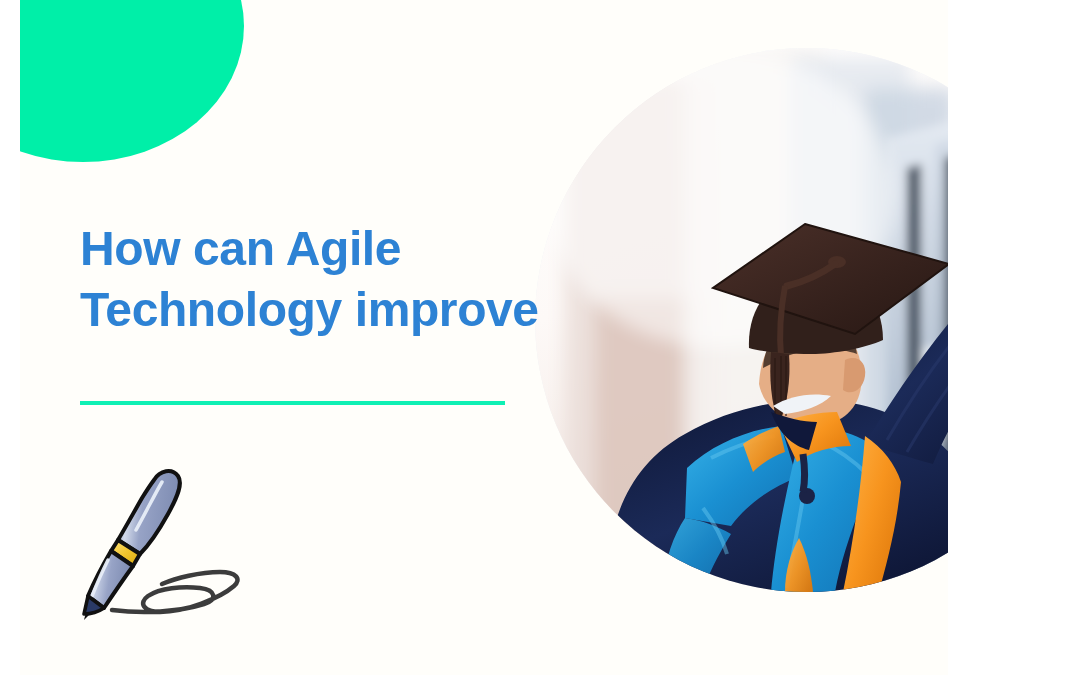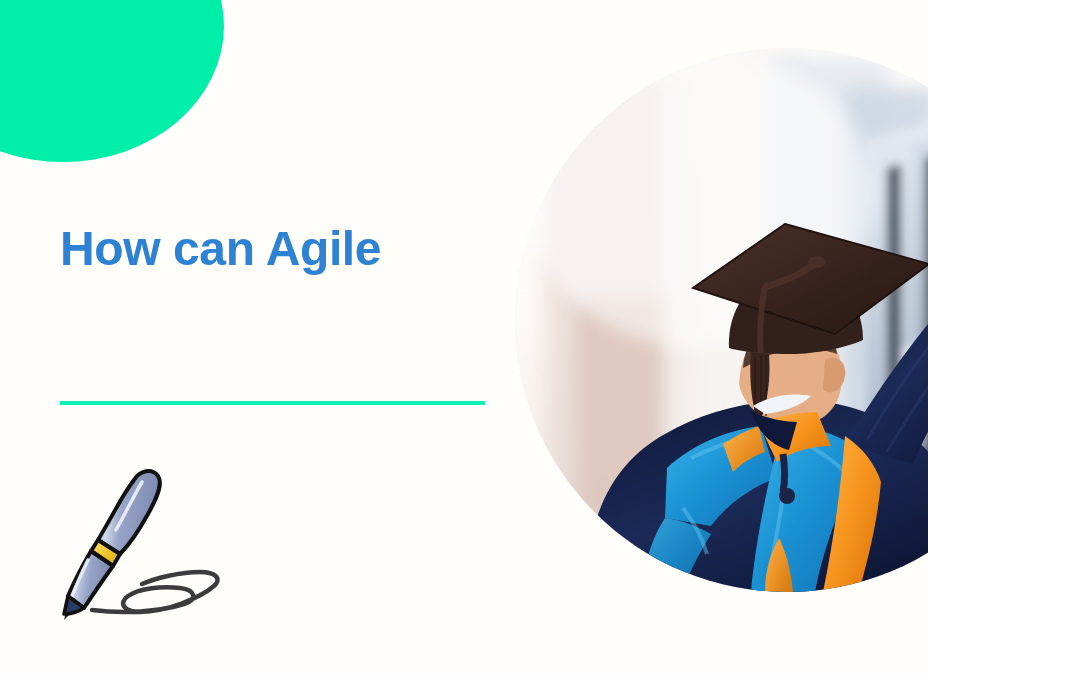--- a/index.html
+++ b/index.html
@@ -7,20 +7,21 @@
     padding: 0;
     background: #ffffff;
   }
   #slide {
     position: relative;
     width: 928px;
     height: 675px;
     overflow: hidden;
     background: #fffefa;
     font-family: "Liberation Sans", sans-serif;
+    margin-left: 20px;
   }
 
   
   .blob-green-tl {
     position: absolute;
     left: -98px;
     top: -110px;
     width: 322px;
     height: 272px;
     border-radius: 50%;
@@ -287,20 +288,21 @@
       <g fill="none" stroke="#a9c4e4" stroke-width="3">
         <circle cx="25" cy="150" r="52"></circle>
         <circle cx="25" cy="150" r="80"></circle>
         <circle cx="25" cy="150" r="108"></circle>
       </g>
     </svg>
   </div>
 
   <div class="headline">
     <span class="l">How can Agile</span>
+    <span class="l">Technology improve</span>
   </div>
 
   <div class="rule"></div>
 
   <div class="pen-art">
     <svg width="185" height="180" viewBox="0 0 185 180">
       <defs>
         <linearGradient id="penBody" x1="0" y1="0" x2="1" y2="0.15">
           <stop offset="0%" stop-color="#7d8cb4"></stop>
           <stop offset="22%" stop-color="#d2daea"></stop>

